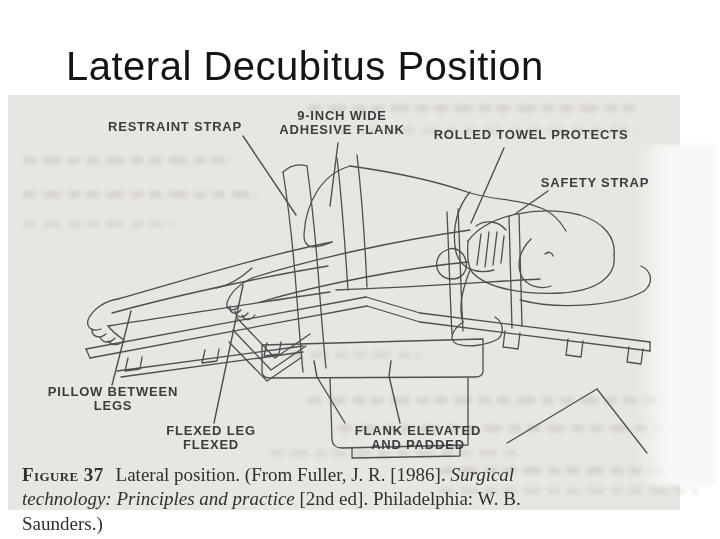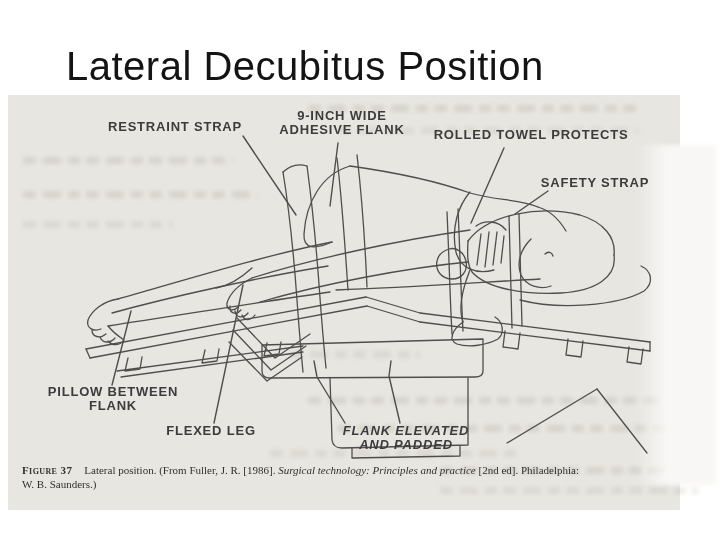--- a/index.html
+++ b/index.html
@@ -49,21 +49,21 @@
   .diagram-label{
     position:absolute;text-align:center;
     font-family:"Liberation Sans",sans-serif;
     font-size:13px;font-weight:700;letter-spacing:0.8px;
     color:var(--label-text);line-height:1.1;
   }
 
   .caption{
     position:absolute;left:14px;top:368px;width:565px;
     font-family:"Liberation Serif",serif;
-    font-size:11px;color:var(--caption-text);line-height:1.28;
+    font-size:19px;color:var(--caption-text);line-height:1.28;
   }
   .caption .fig-label{
     font-weight:700;font-variant:small-caps;letter-spacing:0.4px;
     margin-right:12px;
   }
   .caption .work-title{font-style:italic;}
 </style>
 </head>
 <body>
 
@@ -173,26 +173,27 @@
       <div>ADHESIVE FLANK</div>
     </div>
     <div class="diagram-label" style="left:408px;top:33px;width:230px;">
       <div>ROLLED TOWEL PROTECTS</div>
     </div>
     <div class="diagram-label" style="left:502px;top:81px;width:170px;">
       <span>SAFETY STRAP</span>
     </div>
     <div class="diagram-label" style="left:0px;top:290px;width:150px;margin-left:30px;">
       <div>PILLOW BETWEEN</div>
-      <div>FLANK</div>
+      <div>LEGS</div>
     </div>
     <div class="diagram-label" style="left:128px;top:329px;width:150px;">
       <div>FLEXED LEG</div>
-    </div>
-    <div class="diagram-label" style="left:313px;top:329px;width:170px;font-style:italic;">
+      <div>FLEXED</div>
+    </div>
+    <div class="diagram-label" style="left:325px;top:329px;width:170px;">
       <div>FLANK ELEVATED</div>
       <div>AND PADDED</div>
     </div>
 
     <div class="caption">
       <span class="fig-label">Figure 37</span><span>Lateral position. (From Fuller, J. R. [1986]. </span><span class="work-title">Surgical technology: Principles and practice</span><span> [2nd ed]. Philadelphia: W. B. Saunders.)</span>
     </div>
 
   </div>
 </div>

